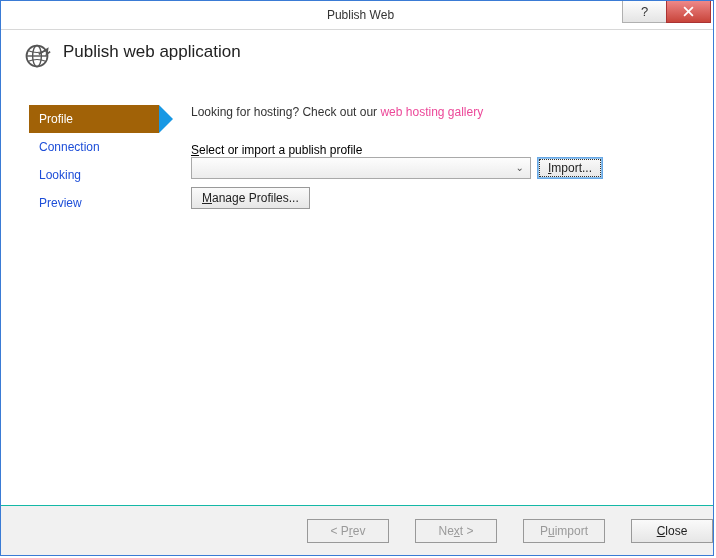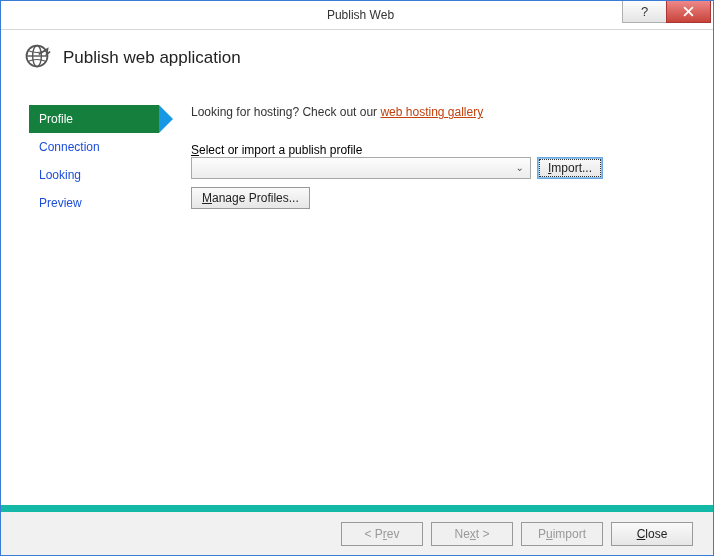--- a/index.html
+++ b/index.html
@@ -70,21 +70,21 @@
     border-top: none;
     margin-right: 2px;
   }
   .tbtn.close svg { width: 11px; height: 11px; }
   .tbtn.help span { font-family: Arial, sans-serif; font-size: 13px; }
 
   
   .header {
     padding: 12px 22px 20px 22px;
     display: flex;
-    align-items: center;
+    align-items: flex-start;
     gap: 12px;
   }
   .header-icon svg { width: 28px; height: 28px; }
   .header-title {
     font-size: 17px;
     color: #222;
     font-weight: 400;
   }
 
   
@@ -103,21 +103,21 @@
     height: 28px;
     line-height: 28px;
     padding-left: 10px;
     color: #1d4ed8;
     font-size: 12px;
     cursor: pointer;
     width: 130px;
     box-sizing: border-box;
   }
   .nav-item.active {
-    background: #15803d;
+    background: #a16207;
     color: #fff;
   }
   .nav-item.active::after {
     content: "";
     position: absolute;
     right: -14px;
     top: 0;
     width: 0; height: 0;
     border-top: 14px solid transparent;
     border-bottom: 14px solid transparent;
@@ -127,22 +127,21 @@
   .content {
     flex: 1;
     padding: 12px 30px 0 30px;
   }
   .hosting-line {
     color: #333;
     font-size: 12px;
     margin-bottom: 24px;
   }
   .hosting-line a {
-    color: #c2410c;
-    text-decoration: underline;
+    color: #ec4899;
     cursor: pointer;
   }
   .section-label {
     color: #000000;
   }
   .section-label .akey { text-decoration: underline; }
 
   .profile-row {
     display: flex;
     gap: 6px;
@@ -188,27 +187,26 @@
     outline-offset: -3px;
     border: 1px solid #6aa9e6;
     box-shadow: 0 0 0 1px #8cc1ee inset;
   }
 
   
   .footer {
     position: absolute;
     bottom: 0; left: 0; right: 0;
     height: 50px;
-    border-top: 7px solid #14b8a6;
+    border-top: 1px solid #14b8a6;
     background: #f1f1f1;
     display: flex;
     align-items: center;
     justify-content: flex-end;
-    gap: 8px;
-    padding-right: 20px;
+    gap: 26px;
     box-sizing: border-box;
   }
   .footer .btn {
     width: 82px;
     height: 24px;
     text-align: center;
     padding: 0;
   }
 </style>
 </head>

